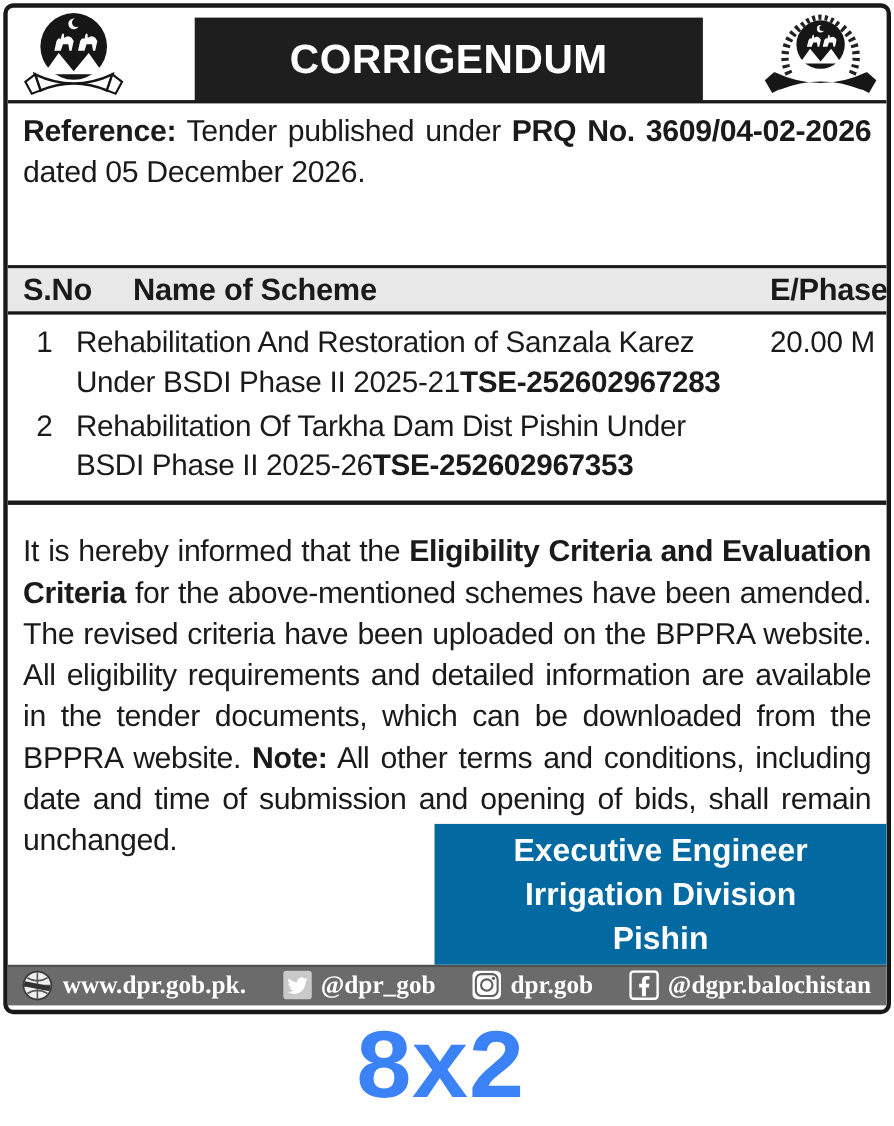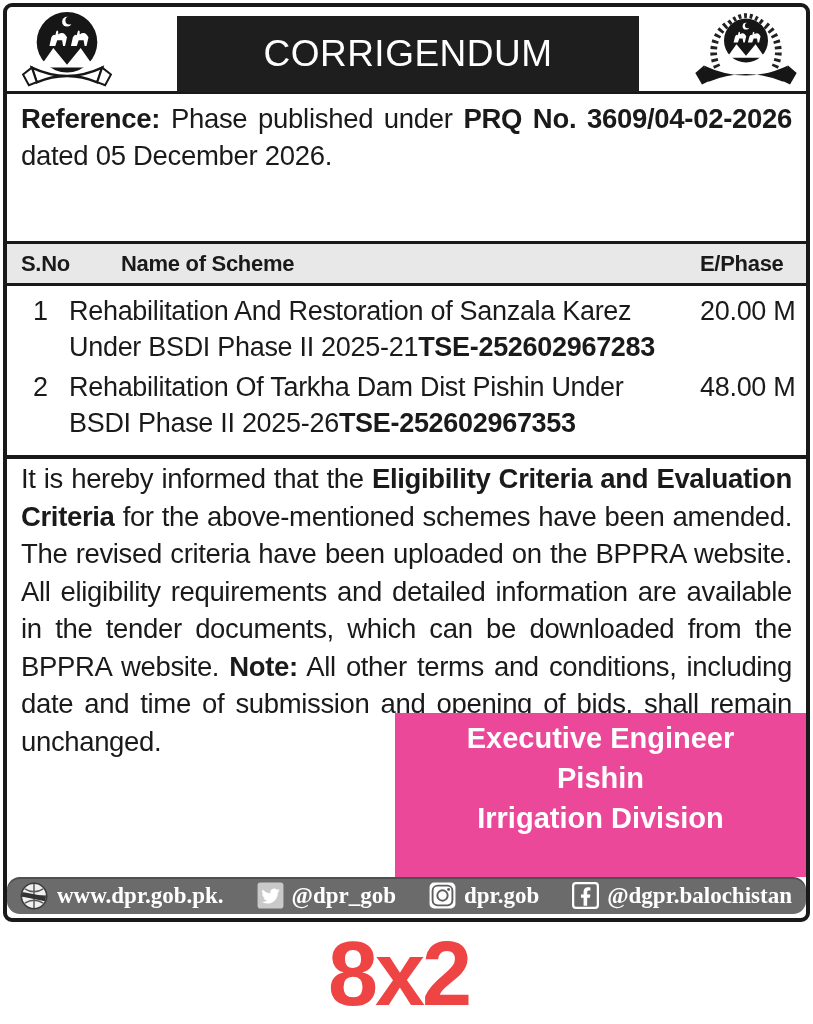--- a/index.html
+++ b/index.html
@@ -32,21 +32,21 @@
     flex: 0 0 auto;
   }
   .logo-left { position: absolute; left: 8px; top: 2px; width: 104px; height: 84px; }
   .logo-right { position: absolute; right: 2px; top: 1px; width: 116px; height: 88px; }
   .title-box {
     position: absolute; left: 170px; top: 9px;
     width: 462px; height: 76px;
     background: #1e1e1e;
     color: #fff;
     display: flex; align-items: center; justify-content: center;
-    font-size: 37px; font-weight: normal; letter-spacing: 0.5px;
+    font-size: 37px; font-weight: bold; letter-spacing: 0.5px;
   }
 
   
   .ref {
     flex: 0 0 auto;
     height: 150px;
     border-bottom: 3px solid #191919;
     padding: 6px 14px 0 14px;
     font-size: 27.5px;
     line-height: 37px;
@@ -57,21 +57,21 @@
   
   .thead {
     flex: 0 0 auto;
     height: 42px;
     background: #e8e8e8;
     border-bottom: 3px solid #191919;
     display: grid;
     grid-template-columns: 100px 1fr 118px;
     align-items: center;
     font-weight: bold;
-    font-size: 22px;
+    font-size: 28px;
     letter-spacing: -0.3px;
   }
   .thead .c1 { padding-left: 14px; }
   .thead .c2 { padding-left: 14px; }
   .thead .c3 { padding-left: 12px; white-space: nowrap; }
 
   .tbody {
     flex: 0 0 auto;
     border-bottom: 4px solid #191919;
     padding: 7px 0 10px 0;
@@ -85,38 +85,38 @@
     letter-spacing: -0.3px;
     margin-bottom: 4px;
   }
   .trow .c1 { padding-left: 26px; }
   .trow .c2 { padding-right: 6px; }
   .trow .c3 { padding-left: 12px; white-space: nowrap; }
 
   
   .para {
     flex: 0 0 auto;
-    padding: 1px 14px 0 14px;
+    padding: 23px 14px 0 14px;
     font-size: 27.5px;
     line-height: 37.5px;
     letter-spacing: -0.35px;
     text-align: justify;
     height: 268px;
   }
 
   
   .bottom {
     position: relative;
     flex: 1 1 auto;
   }
   .sig-box {
     position: absolute;
     right: 0; bottom: 0;
-    width: 411px; height: 164px;
-    background: #ec4899;
+    width: 411px; height: 128px;
+    background: #0369a1;
     color: #fff;
     text-align: center;
     font-weight: bold;
     font-size: 29px;
     line-height: 40px;
     padding-top: 5px;
   }
   .prq {
     position: absolute;
     left: 14px; bottom: 4px;
@@ -135,36 +135,36 @@
     box-shadow: inset 0 2px 0 rgba(0,0,0,0.25);
     color: #fff;
     display: flex;
     align-items: center;
     justify-content: space-between;
     padding: 0 14px 0 12px;
     font-family: "Liberation Serif", "DejaVu Serif", serif;
     font-weight: bold;
     font-size: 23px;
     white-space: nowrap;
-    border-radius: 13px;
   }
   .social .item { display: flex; align-items: center; gap: 8px; }
   .social svg { display: block; }
 
   
   .size-marker {
     position: absolute;
     left: 0; right: 16px;
     top: 928px;
     text-align: center;
     font-size: 90px;
     font-weight: bold;
     letter-spacing: -3px;
-    color: #ef4444;
+    color: #3b82f6;
     line-height: 92px;
+    font-family: Liberation Mono, monospace;
   }
 </style>
 </head>
 <body>
 
 <div class="ad">
 
   <div class="hdr">
     <span class="logo-left">
       <svg width="104" height="84" viewBox="0 0 104 86">
@@ -194,49 +194,48 @@
         <path d="M60 36 l1.5 -6 q1.5 -3 3 -1.5 l0.7 -3 q0.8 -1.5 1.5 0 l0 2 q3 -2 5 0 l1.5 2 -1.5 6.5 h-1.5 l-0.7 -4 h-3.5 l-1.5 4 z" fill="#fff"></path>
         <polygon points="38,52 48,38 58,50 68,38 78,52" fill="#fff"></polygon>
         <path d="M14 60 q44 21 88 0 l-5 17 q-39 -16 -78 0 z" fill="#161616"></path>
         <path d="M14 60 l-9 8 7 12 8 -4 z" fill="#161616"></path>
         <path d="M102 60 l9 8 -7 12 -8 -4 z" fill="#161616"></path>
       </svg>
     </span>
   </div>
 
   <div class="ref">
-    <p><b>Reference:</b><span> Phase published under </span><b>PRQ No. 3609/04-02-2026</b><span> dated 05 December 2026.</span></p>
+    <p><b>Reference:</b><span> Tender published under </span><b>PRQ No. 3609/04-02-2026</b><span> dated 05 December 2026.</span></p>
   </div>
 
   <div class="thead">
     <div class="c1">S.No</div>
     <div class="c2">Name of Scheme</div>
     <div class="c3">E/Phase</div>
   </div>
 
   <div class="tbody">
     <div class="trow">
       <div class="c1">1</div>
       <div class="c2"><span>Rehabilitation And Restoration of Sanzala Karez Under BSDI Phase II 2025-21</span><b>TSE-252602967283</b></div>
       <div class="c3">20.00 M</div>
     </div>
     <div class="trow">
       <div class="c1">2</div>
       <div class="c2"><span>Rehabilitation Of Tarkha Dam Dist Pishin Under BSDI Phase II 2025-26</span><b>TSE-252602967353</b></div>
-      <div class="c3">48.00 M</div>
     </div>
   </div>
 
   <div class="para"><span>It is hereby informed that the </span><b>Eligibility Criteria and Evaluation Criteria</b><span> for the above-mentioned schemes have been amended. The revised criteria have been uploaded on the BPPRA website. All eligibility requirements and detailed information are available in the tender documents, which can be downloaded from the BPPRA website. </span><b>Note:</b><span> All other terms and conditions, including date and time of submission and opening of bids, shall remain unchanged.</span></div>
 
   <div class="bottom">
     <div class="sig-box">
       <div>Executive Engineer</div>
+      <div>Irrigation Division</div>
       <div>Pishin</div>
-      <div>Irrigation Division</div>
     </div>
   </div>
 
   <div class="social">
     <span class="item">
       <span>
         <svg width="30" height="30" viewBox="0 0 26 26">
           <circle cx="13" cy="13" r="11" fill="#f0f0f0" stroke="#3c3c3c" stroke-width="1.4"></circle>
           <path d="M2.5 13 h21 M13 2.5 v21 M5 6.8 q8 5 16 0 M5 19.2 q8 -5 16 0" stroke="#5a5a5a" stroke-width="1.3" fill="none"></path>
           <path d="M3 9.5 L23.5 13.5 L22.5 17.5 L2.2 13.5 Z" fill="#333"></path>

